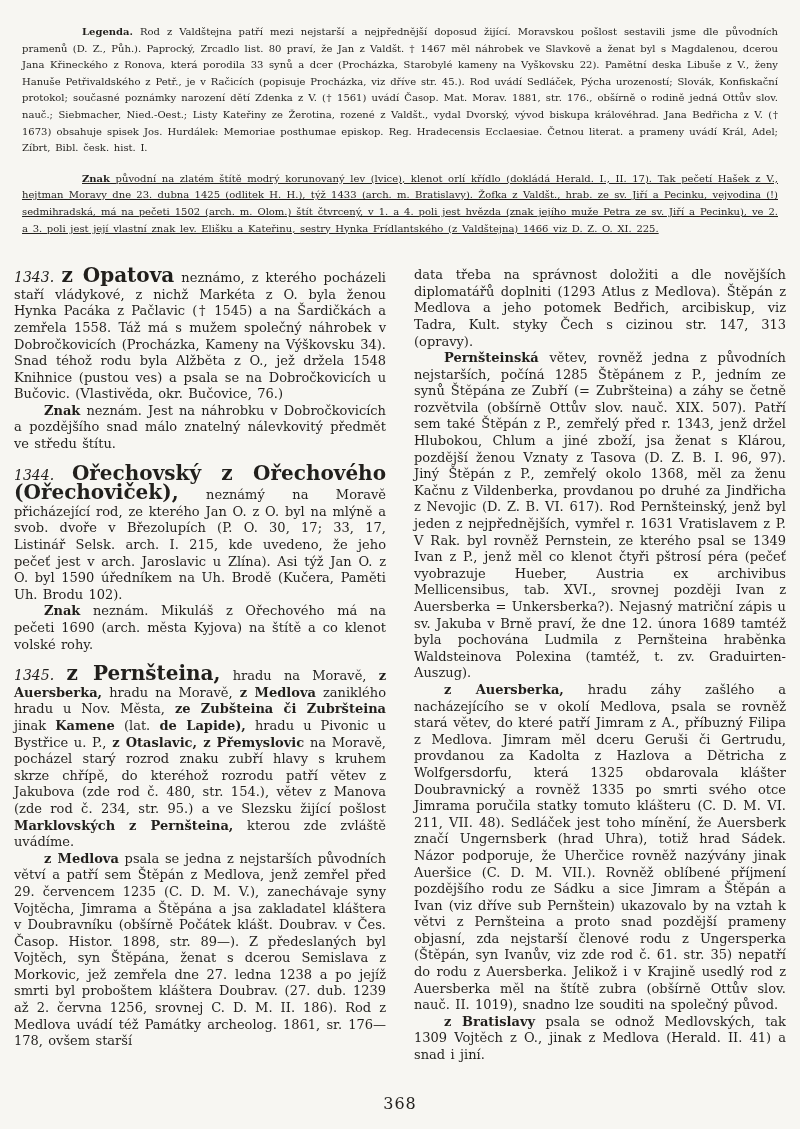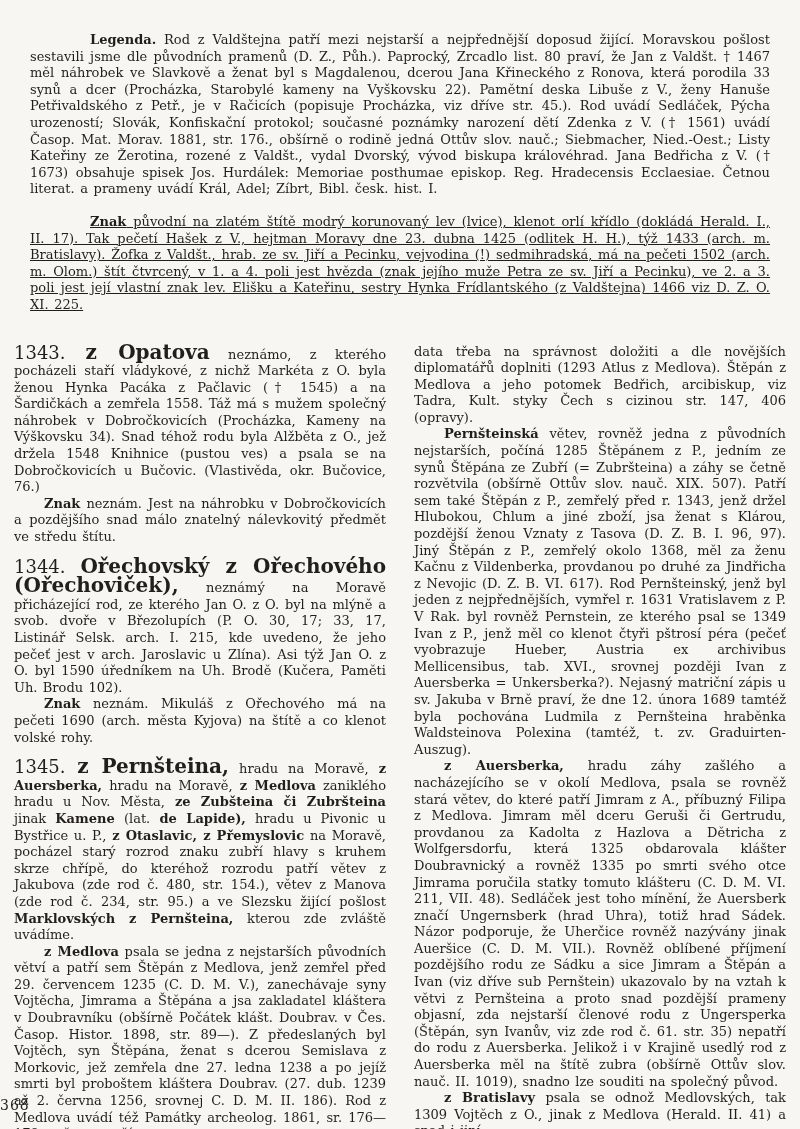--- a/index.html
+++ b/index.html
@@ -8,23 +8,23 @@
     background:#f7f6f2;
     color:#211f1c;
     font-family:"DejaVu Serif","Liberation Serif",serif;
     position:relative;
   }
   .page{
     padding:16px 14px 0 14px;
     position:relative;
   }
   .intro p{
-    margin:16px;
+    margin:8px;
     text-align:justify;
-    font-size:13px;
+    font-size:10px;
     line-height:16.6px;
     text-indent:60px;
     word-spacing:1.5px;
   }
   .intro p + p{margin-top:14px;text-decoration:underline;}
   .cols{
     display:flex;
     gap:28px;
     margin-top:30px;
   }
@@ -38,26 +38,27 @@
     word-spacing:1.2px;
   }
   .para.entry{
     text-indent:0;
     margin-top:12px;
   }
   .para.entry:first-child{margin-top:0;}
   .para.sub{}
   .para.cont{text-indent:0;}
   .seg-h{font-weight:700;font-size:20px;}
-  .seg-n{font-size:18px;}
+  .seg-n{font-size:14px;font-style:italic;}
   .seg-b{font-weight:700;}
   .page-number{
     position:absolute;
     bottom:16px;left:0;right:0;
-    font-size:14px;
+    text-align:center;
+    font-size:16px;
     letter-spacing:1px;
   }
 </style>
 </head>
 <body>
 
 <div class="page">
 
   <div class="intro">
     <p class="para-intro para" style="text-indent: 60px;"><span class="seg-b">Legenda.</span><span> Rod z Valdštejna patří mezi nejstarší a nejpřednější doposud žijící. Moravskou pošlost sestavili jsme dle původních pramenů (D. Z., Půh.). Paprocký, Zrcadlo list. 80 praví, že Jan z Valdšt. † 1467 měl náhrobek ve Slavkově a ženat byl s Magdalenou, dcerou Jana Křineckého z Ronova, která porodila 33 synů a dcer (Procházka, Starobylé kameny na Vyškovsku 22). Pamětní deska Libuše z V., ženy Hanuše Petřivaldského z Petř., je v Račicích (popisuje Procházka, viz dříve str. 45.). Rod uvádí Sedláček, Pýcha urozeností; Slovák, Konfiskační protokol; současné poznámky narození dětí Zdenka z V. († 1561) uvádí Časop. Mat. Morav. 1881, str. 176., obšírně o rodině jedná Ottův slov. nauč.; Siebmacher, Nied.-Oest.; Listy Kateřiny ze Žerotina, rozené z Valdšt., vydal Dvorský, vývod biskupa královéhrad. Jana Bedřicha z V. († 1673) obsahuje spisek Jos. Hurdálek: Memoriae posthumae episkop. Reg. Hradecensis Ecclaesiae. Četnou literat. a prameny uvádí Král, Adel; Zíbrt, Bibl. česk. hist. I.</span></p>
@@ -69,21 +70,21 @@
     <div class="col">
       <p class="para entry"><span class="seg-n">1343. </span><span class="seg-h">z Opatova</span><span> neznámo, z kterého pocházeli staří vládykové, z nichž Markéta z O. byla ženou Hynka Pacáka z Pačlavic († 1545) a na Šardičkách a zemřela 1558. Táž má s mužem společný náhrobek v Dobročkovicích (Procházka, Kameny na Výškovsku 34). Snad téhož rodu byla Alžběta z O., jež držela 1548 Knihnice (pustou ves) a psala se na Dobročkovicích u Bučovic. (Vlastivěda, okr. Bučovice, 76.)</span></p>
       <p class="para sub"><span class="seg-b">Znak</span><span> neznám. Jest na náhrobku v Dobročkovicích a pozdějšího snad málo znatelný nálevkovitý předmět ve středu štítu.</span></p>
       <p class="para entry"><span class="seg-n">1344. </span><span class="seg-h">Ořechovský z Ořechového (Ořechoviček),</span><span> neznámý na Moravě přicházející rod, ze kterého Jan O. z O. byl na mlýně a svob. dvoře v Březolupích (P. O. 30, 17; 33, 17, Listinář Selsk. arch. I. 215, kde uvedeno, že jeho pečeť jest v arch. Jaroslavic u Zlína). Asi týž Jan O. z O. byl 1590 úředníkem na Uh. Brodě (Kučera, Paměti Uh. Brodu 102).</span></p>
       <p class="para sub"><span class="seg-b">Znak</span><span> neznám. Mikuláš z Ořechového má na pečeti 1690 (arch. města Kyjova) na štítě a co klenot volské rohy.</span></p>
       <p class="para entry"><span class="seg-n">1345. </span><span class="seg-h">z Pernšteina,</span><span> hradu na Moravě, </span><span class="seg-b">z Auersberka,</span><span> hradu na Moravě, </span><span class="seg-b">z Medlova</span><span> zaniklého hradu u Nov. Města, </span><span class="seg-b">ze Zubšteina či Zubršteina</span><span> jinak </span><span class="seg-b">Kamene</span><span> (lat. </span><span class="seg-b">de Lapide),</span><span> hradu u Pivonic u Bystřice u. P., </span><span class="seg-b">z Otaslavic, z Přemyslovic</span><span> na Moravě, pocházel starý rozrod znaku zubří hlavy s kruhem skrze chřípě, do kteréhož rozrodu patří větev z Jakubova (zde rod č. 480, str. 154.), větev z Manova (zde rod č. 234, str. 95.) a ve Slezsku žijící pošlost </span><span class="seg-b">Marklovských z Pernšteina,</span><span> kterou zde zvláště uvádíme.</span></p>
       <p class="para sub"><span class="seg-b">z Medlova</span><span> psala se jedna z nejstarších původních větví a patří sem Štěpán z Medlova, jenž zemřel před 29. červencem 1235 (C. D. M. V.), zanechávaje syny Vojtěcha, Jimrama a Štěpána a jsa zakladatel kláštera v Doubravníku (obšírně Počátek klášt. Doubrav. v Čes. Časop. Histor. 1898, str. 89—). Z předeslaných byl Vojtěch, syn Štěpána, ženat s dcerou Semislava z Morkovic, jež zemřela dne 27. ledna 1238 a po jejíž smrti byl proboštem kláštera Doubrav. (27. dub. 1239 až 2. června 1256, srovnej C. D. M. II. 186). Rod z Medlova uvádí též Památky archeolog. 1861, sr. 176—178, ovšem starší</span></p>
     </div>
 
     <div class="col">
-      <p class="para cont"><span>data třeba na správnost doložiti a dle novějších diplomatářů doplniti (1293 Atlus z Medlova). Štěpán z Medlova a jeho potomek Bedřich, arcibiskup, viz Tadra, Kult. styky Čech s cizinou str. 147, 406 (opravy).</span></p>
+      <p class="para cont"><span>data třeba na správnost doložiti a dle novějších diplomatářů doplniti (1293 Atlus z Medlova). Štěpán z Medlova a jeho potomek Bedřich, arcibiskup, viz Tadra, Kult. styky Čech s cizinou str. 147, 313 (opravy).</span></p>
       <p class="para sub"><span class="seg-b">Pernšteinská</span><span> větev, rovněž jedna z původních nejstarších, počíná 1285 Štěpánem z P., jedním ze synů Štěpána ze Zubří (= Zubršteina) a záhy se četně rozvětvila (obšírně Ottův slov. nauč. XIX. 507). Patří sem také Štěpán z P., zemřelý před r. 1343, jenž držel Hlubokou, Chlum a jiné zboží, jsa ženat s Klárou, pozdější ženou Vznaty z Tasova (D. Z. B. I. 96, 97). Jiný Štěpán z P., zemřelý okolo 1368, měl za ženu Kačnu z Vildenberka, provdanou po druhé za Jindřicha z Nevojic (D. Z. B. VI. 617). Rod Pernšteinský, jenž byl jeden z nejpřednějších, vymřel r. 1631 Vratislavem z P. V Rak. byl rovněž Pernstein, ze kterého psal se 1349 Ivan z P., jenž měl co klenot čtyři pštrosí péra (pečeť vyobrazuje Hueber, Austria ex archivibus Mellicensibus, tab. XVI., srovnej později Ivan z Auersberka = Unkersberka?). Nejasný matriční zápis u sv. Jakuba v Brně praví, že dne 12. února 1689 tamtéž byla pochována Ludmila z Pernšteina hraběnka Waldsteinova Polexina (tamtéž, t. zv. Graduirten-Auszug).</span></p>
       <p class="para sub"><span class="seg-b">z Auersberka,</span><span> hradu záhy zašlého a nacházejícího se v okolí Medlova, psala se rovněž stará větev, do které patří Jimram z A., příbuzný Filipa z Medlova. Jimram měl dceru Geruši či Gertrudu, provdanou za Kadolta z Hazlova a Dětricha z Wolfgersdorfu, která 1325 obdarovala klášter Doubravnický a rovněž 1335 po smrti svého otce Jimrama poručila statky tomuto klášteru (C. D. M. VI. 211, VII. 48). Sedláček jest toho mínění, že Auersberk značí Ungernsberk (hrad Uhra), totiž hrad Sádek. Názor podporuje, že Uherčice rovněž nazývány jinak Aueršice (C. D. M. VII.). Rovněž oblíbené příjmení pozdějšího rodu ze Sádku a sice Jimram a Štěpán a Ivan (viz dříve sub Pernštein) ukazovalo by na vztah k větvi z Pernšteina a proto snad pozdější prameny objasní, zda nejstarší členové rodu z Ungersperka (Štěpán, syn Ivanův, viz zde rod č. 61. str. 35) nepatří do rodu z Auersberka. Jelikož i v Krajině usedlý rod z Auersberka měl na štítě zubra (obšírně Ottův slov. nauč. II. 1019), snadno lze souditi na společný původ.</span></p>
       <p class="para sub"><span class="seg-b">z Bratislavy</span><span> psala se odnož Medlovských, tak 1309 Vojtěch z O., jinak z Medlova (Herald. II. 41) a snad i jiní.</span></p>
     </div>
 
   </div>
 
 </div>
 
 <div class="page-number">368</div>

